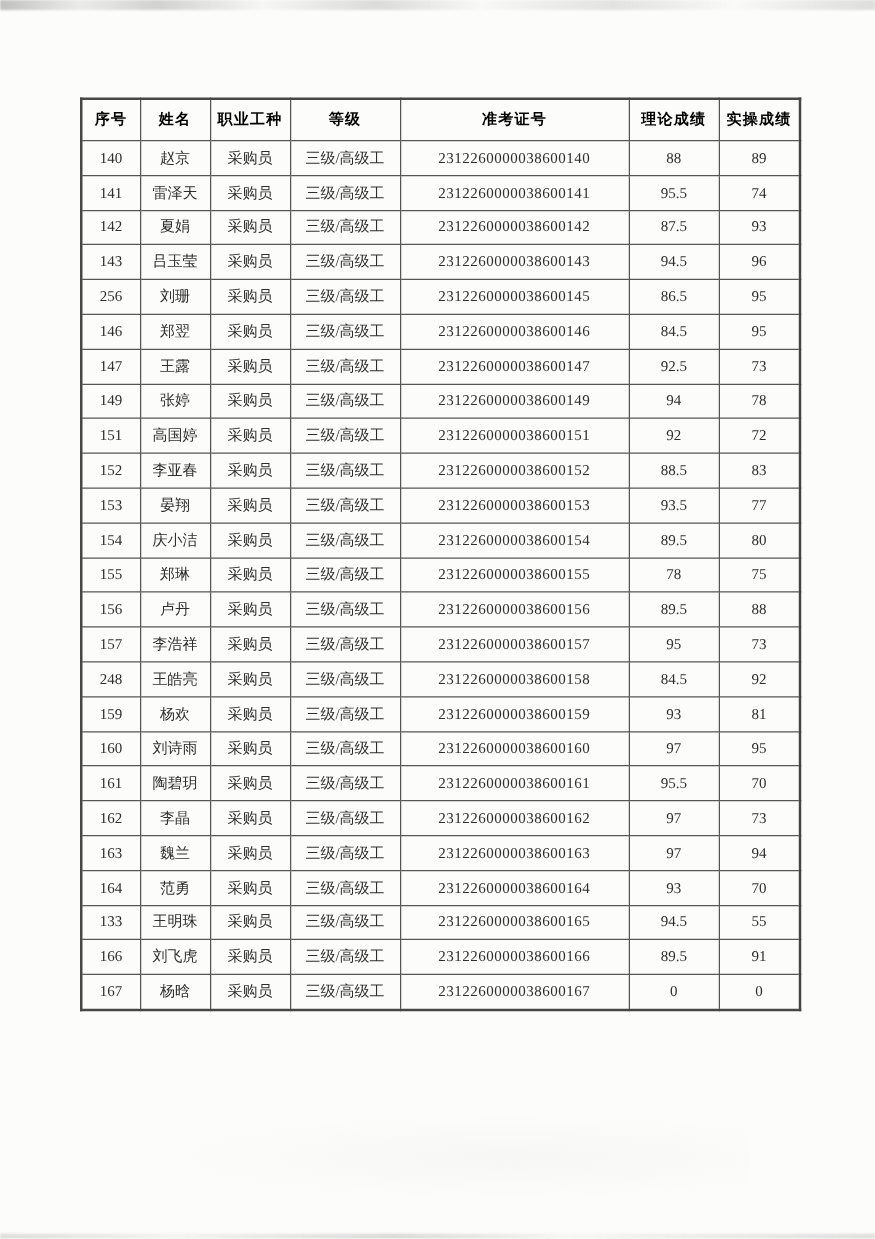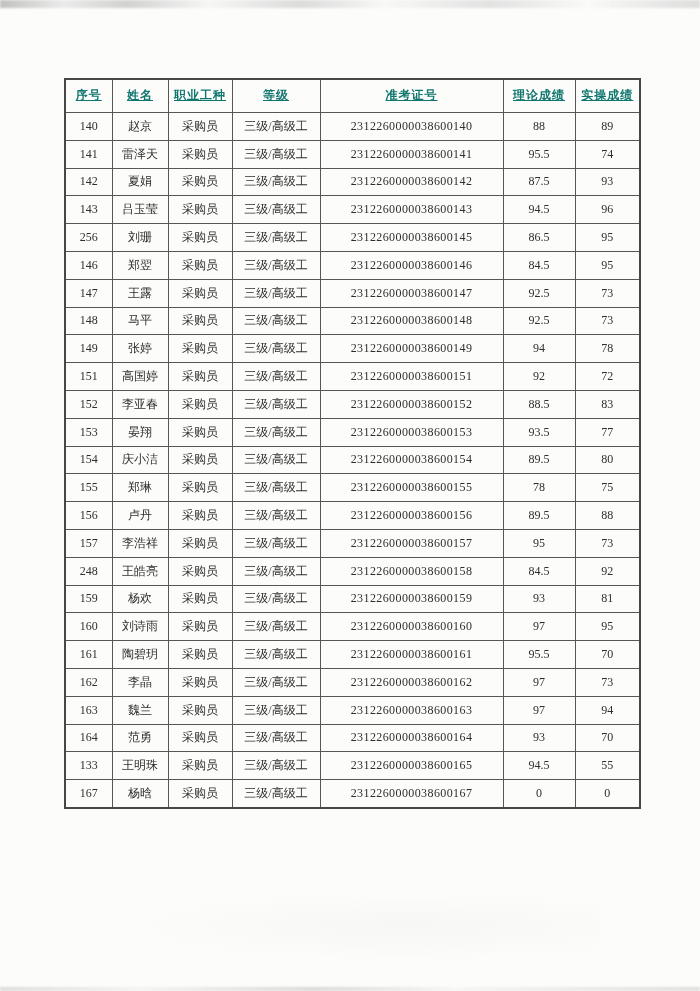--- a/index.html
+++ b/index.html
@@ -70,23 +70,22 @@
     vertical-align: middle;
     padding: 0 2px;
     font-size: 12px;
     line-height: 1.1;
     overflow: hidden;
     white-space: nowrap;
   }
   table.score-table th {
     height: 32px;
     font-weight: bold;
-    color: #0f766e;
+    color: #000000;
     letter-spacing: 1px;
-    text-decoration: underline;
   }
   table.score-table td {
     height: 26.8px;
     color: #2e2e2e;
   }
   td.col-ticket {
     letter-spacing: 0.4px;
   }
 </style>
 </head>
@@ -175,29 +174,20 @@
       <tr>
         <td class="col-seq">147</td>
         <td class="col-name">王露</td>
         <td class="col-job">采购员</td>
         <td class="col-level">三级/高级工</td>
         <td class="col-ticket">2312260000038600147</td>
         <td class="col-theory">92.5</td>
         <td class="col-practical">73</td>
       </tr>
       <tr>
-        <td class="col-seq">148</td>
-        <td class="col-name">马平</td>
-        <td class="col-job">采购员</td>
-        <td class="col-level">三级/高级工</td>
-        <td class="col-ticket">2312260000038600148</td>
-        <td class="col-theory">92.5</td>
-        <td class="col-practical">73</td>
-      </tr>
-      <tr>
         <td class="col-seq">149</td>
         <td class="col-name">张婷</td>
         <td class="col-job">采购员</td>
         <td class="col-level">三级/高级工</td>
         <td class="col-ticket">2312260000038600149</td>
         <td class="col-theory">94</td>
         <td class="col-practical">78</td>
       </tr>
       <tr>
         <td class="col-seq">151</td>
@@ -326,20 +316,29 @@
         <td class="col-practical">70</td>
       </tr>
       <tr>
         <td class="col-seq">133</td>
         <td class="col-name">王明珠</td>
         <td class="col-job">采购员</td>
         <td class="col-level">三级/高级工</td>
         <td class="col-ticket">2312260000038600165</td>
         <td class="col-theory">94.5</td>
         <td class="col-practical">55</td>
+      </tr>
+      <tr>
+        <td class="col-seq">166</td>
+        <td class="col-name">刘飞虎</td>
+        <td class="col-job">采购员</td>
+        <td class="col-level">三级/高级工</td>
+        <td class="col-ticket">2312260000038600166</td>
+        <td class="col-theory">89.5</td>
+        <td class="col-practical">91</td>
       </tr>
       <tr>
         <td class="col-seq">167</td>
         <td class="col-name">杨晗</td>
         <td class="col-job">采购员</td>
         <td class="col-level">三级/高级工</td>
         <td class="col-ticket">2312260000038600167</td>
         <td class="col-theory">0</td>
         <td class="col-practical">0</td>
       </tr>

